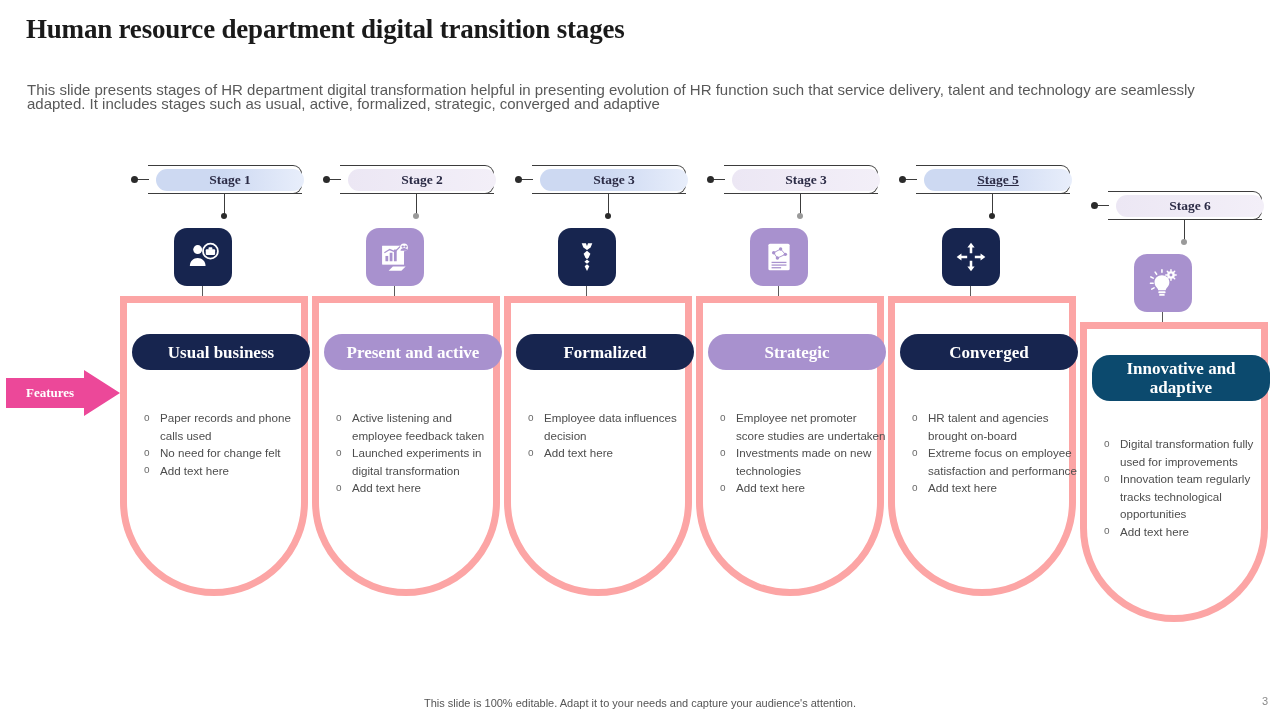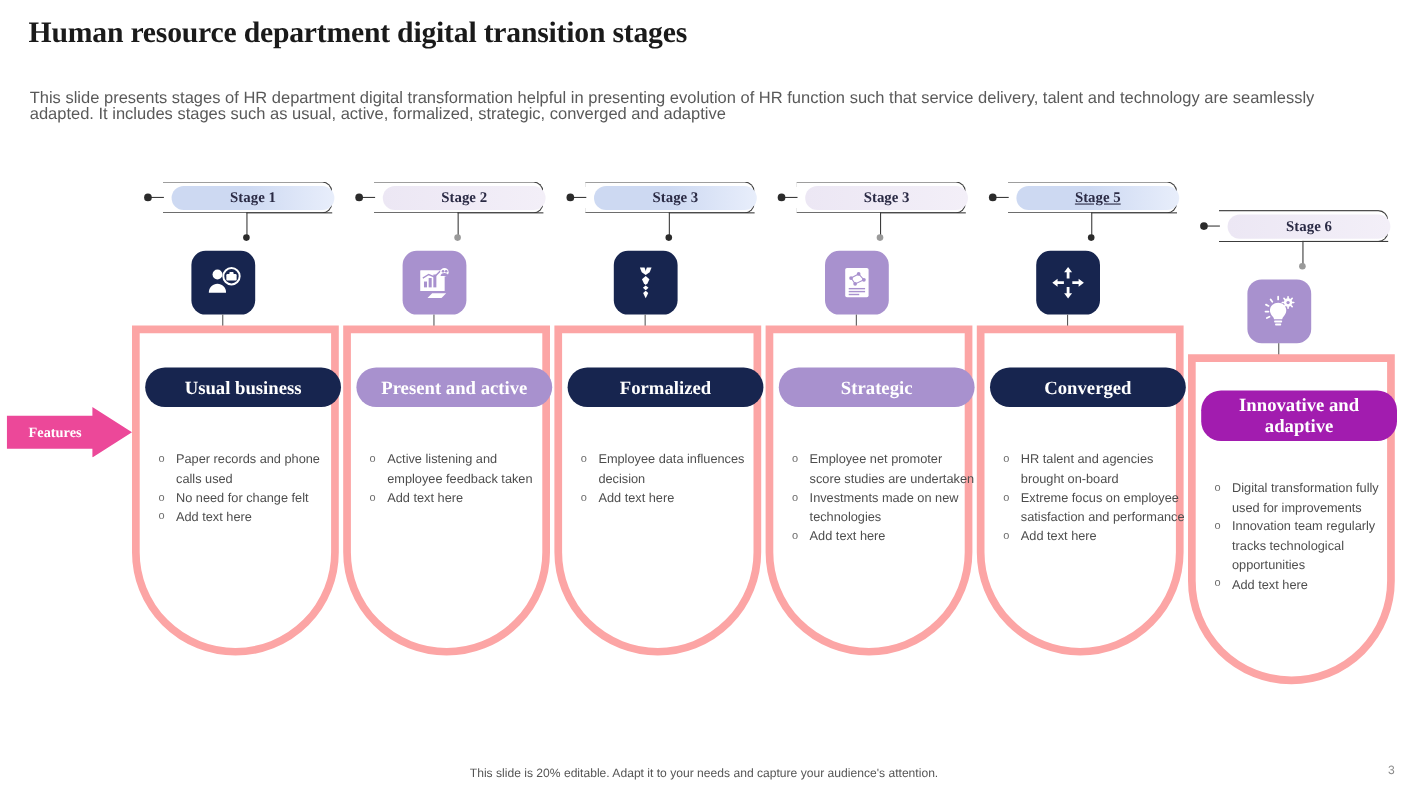--- a/index.html
+++ b/index.html
@@ -189,20 +189,21 @@
             <circle cx="26" cy="6.2" r="1.1" fill="#a891ce"></circle>
             <path d="M21.2 10.2c0-1.6 1.5-2.6 3.3-2.6s3.3 1 3.3 2.6z" fill="#a891ce"></path>
             <path d="M14 25 L26 25 L22 29 L10 29 Z" fill="#fff"></path>
           </svg>
         </div>
         <div class="icon-stem"></div>
         <div class="card">
           <div class="card-head" style="background: rgb(168, 145, 206);">Present and active</div>
           <div class="bullets">
             <div class="bullet">Active listening and employee feedback taken</div>
+            <div class="bullet">Launched experiments in digital transformation</div>
             <div class="bullet">Add text here</div>
           </div>
         </div>
       </div>
       <div class="col" style="left: 502px;">
         <div class="stage-wrap">
           <div class="stage-outline"></div>
           <div class="stage-lead"></div>
           <div class="stage-dot-left"></div>
           <div class="stage-pill" style="background: linear-gradient(90deg, rgb(205, 217, 242) 0%, rgb(205, 217, 242) 45%, rgb(232, 238, 251) 100%);">
@@ -313,29 +314,29 @@
             <rect x="11.6" y="23.8" width="6.8" height="1.8" rx="0.6"></rect>
             <rect x="12.4" y="26.4" width="5.2" height="1.7" rx="0.6"></rect>
             <path d="M4.6 10.3l2.2 1.1M4.2 16.2h2.5M5.4 21.8l2.2-1.2M8.6 5.8l1.4 2M15 3.5v2.4" stroke="#fff" stroke-width="1.5" stroke-linecap="round"></path>
             <circle cx="23.5" cy="8.5" r="3.6"></circle>
             <circle cx="23.5" cy="8.5" r="1.4" fill="#a891ce"></circle>
             <path d="M23.5 3.6v1.4M23.5 12v1.4M18.6 8.5H20M27 8.5h1.4M20 5l1 1M26 11l1 1M27 5l-1 1M21 11l-1 1" stroke="#fff" stroke-width="1.4" stroke-linecap="round"></path>
           </svg>
         </div>
         <div class="icon-stem"></div>
         <div class="card">
-          <div class="card-head two-line" style="background: #a21caf; text-align: center;">Innovative and adaptive</div>
+          <div class="card-head two-line" style="background: #0c4a6e; text-align: center;">Innovative and adaptive</div>
           <div class="bullets">
             <div class="bullet">Digital transformation fully used for improvements</div>
             <div class="bullet">Innovation team regularly tracks technological opportunities</div>
             <div class="bullet">Add text here</div>
           </div>
         </div>
       </div>
     </div>
 
   <div class="features">
     <span class="features-label">Features</span>
   </div>
 
-  <div class="footer">This slide is 20% editable. Adapt it to your needs and capture your audience's attention.</div>
+  <div class="footer">This slide is 100% editable. Adapt it to your needs and capture your audience's attention.</div>
   <div class="page-no">3</div>
 </div>
 
 </body></html>

